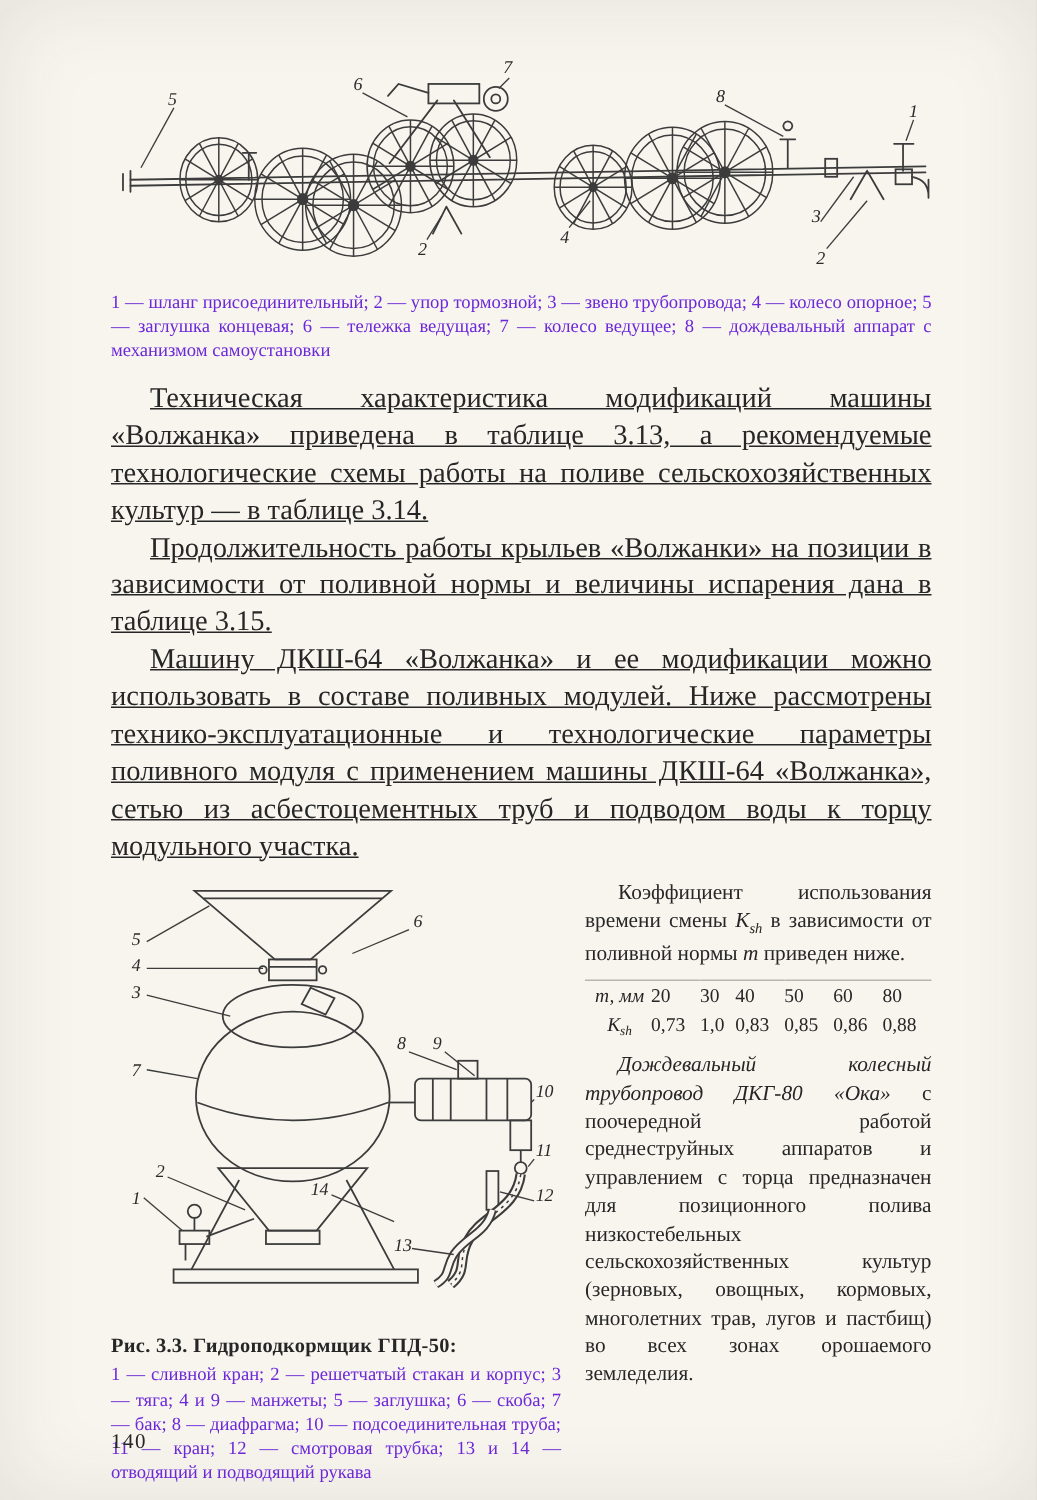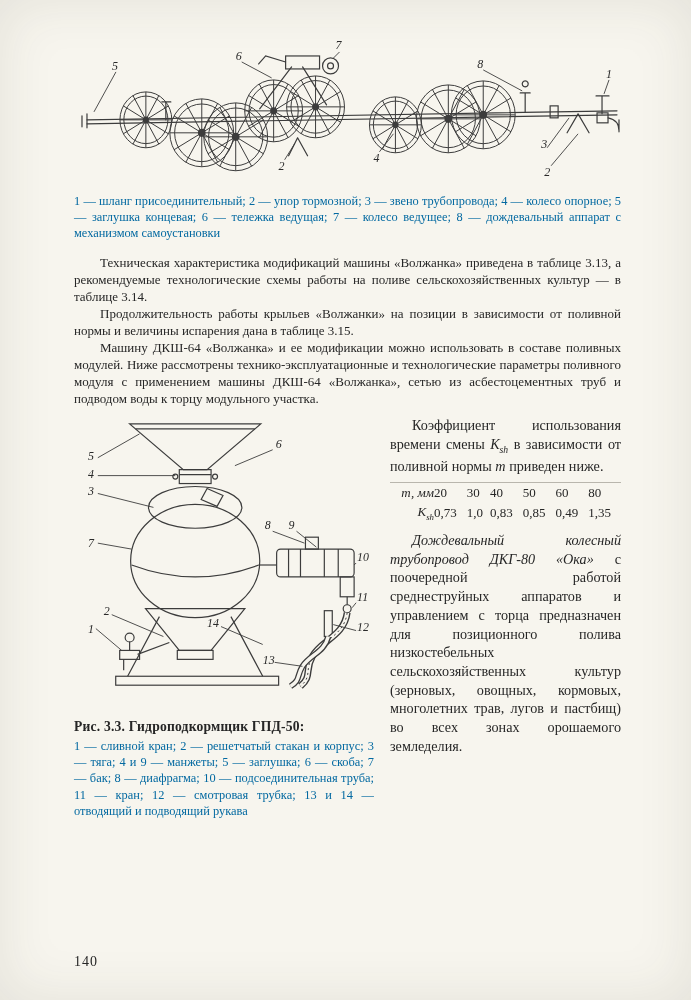--- a/index.html
+++ b/index.html
@@ -10,37 +10,37 @@
     padding:34px 70px 28px 74px;
     box-shadow:inset 0 0 55px rgba(60,55,40,.10);
   }
   svg{display:block;}
   .f36{width:100%;height:auto;margin:2px 0 4px;}
   .f37{width:298px;height:auto;}
   .f36 text,.f37 text{font:italic 12px "Liberation Serif",serif;fill:#2a2a2a;}
   .caption{margin-top:5px;}
   .cap-title{font-size:13.6px;letter-spacing:.2px;margin-bottom:3px;}
   .cap-title.bold{font-weight:bold;}
-  .cap-text{font-size:12.4px;line-height:1.3;text-align:justify;color:#0369a1;hyphens:auto;}
+  .cap-text{font-size:12.4px;line-height:1.3;text-align:justify;color:#6d28d9;hyphens:auto;}
   .bodytext{margin-top:13px;}
   .bodytext p{
-    font-size:13px;line-height:1.31;text-align:justify;text-indent:26px;
-    hyphens:auto;-webkit-hyphens:auto;
+    font-size:19px;line-height:1.31;text-align:justify;text-indent:26px;
+    hyphens:auto;text-decoration:underline;-webkit-hyphens:auto;
   }
   .columns{display:flex;gap:16px;margin-top:9px;}
   .col-left{width:300px;flex:none;}
   .col-right{flex:1;min-width:0;}
   .col-right p{
     font-size:14.2px;line-height:1.32;text-align:justify;text-indent:22px;
     hyphens:auto;-webkit-hyphens:auto;
   }
   .ktab{width:100%;border-collapse:collapse;margin:7px 0 8px;
         border-top:1px solid #b9b6ad;}
   .ktab td{font-size:13px;text-align:left;padding:2px 0 1px;}
-  .ktab td.lbl{text-align:right;width:44px;padding-left:2px;}
+  .ktab td.lbl{text-align:center;width:44px;padding-left:2px;}
   sub{font-size:.68em;margin-top:36px;}
   .pageno{position:absolute;left:74px;bottom:30px;font-size:14px;letter-spacing:1px;}
 </style>
 </head>
 <body>
 
 <div class="page">
 
   <svg class="f36" viewBox="0 0 548 152">
     <defs>
@@ -204,22 +204,22 @@
           <td>50</td>
           <td>60</td>
           <td>80</td>
         </tr>
         <tr>
           <td class="lbl"><i><span>К</span><sub>sh</sub></i></td>
           <td>0,73</td>
           <td>1,0</td>
           <td>0,83</td>
           <td>0,85</td>
-          <td>0,49</td>
-          <td>1,35</td>
+          <td>0,86</td>
+          <td>0,88</td>
         </tr>
       </tbody>
         </table>
 
       <p><i>Дождевальный колесный трубопровод ДКГ-80 «Ока»</i><span> с поочередной работой среднеструйных аппаратов и управлением с торца предназначен для позиционного полива низкостебельных сельскохозяйственных культур (зерновых, овощных, кормовых, многолетних трав, лугов и пастбищ) во всех зонах орошаемого земледелия.</span></p>
     </div>
   </div>
 
   <div class="pageno">140</div>
 </div>

